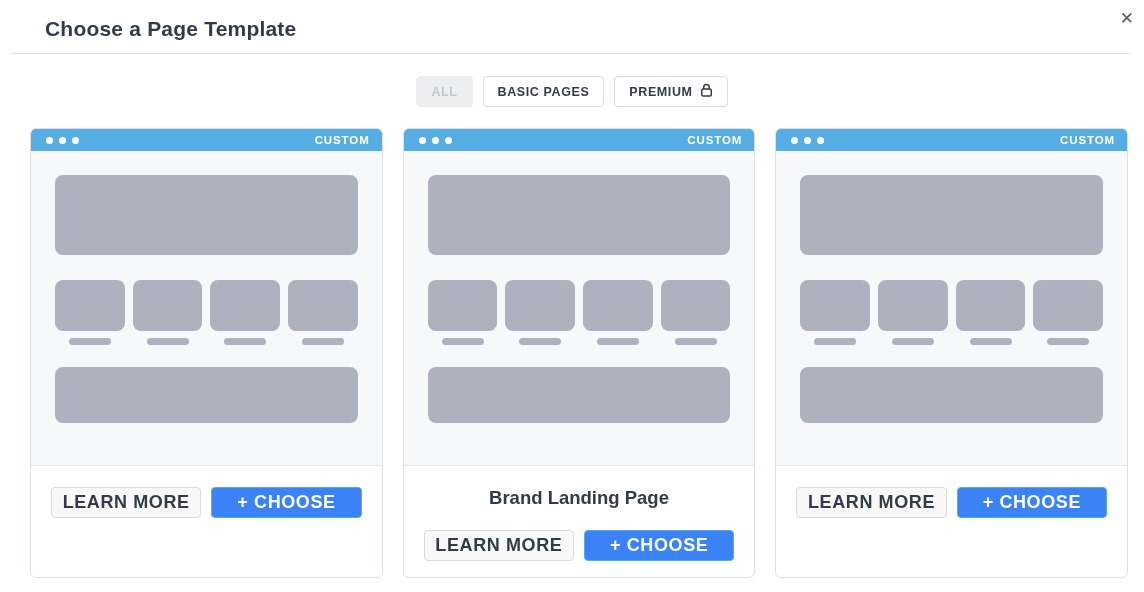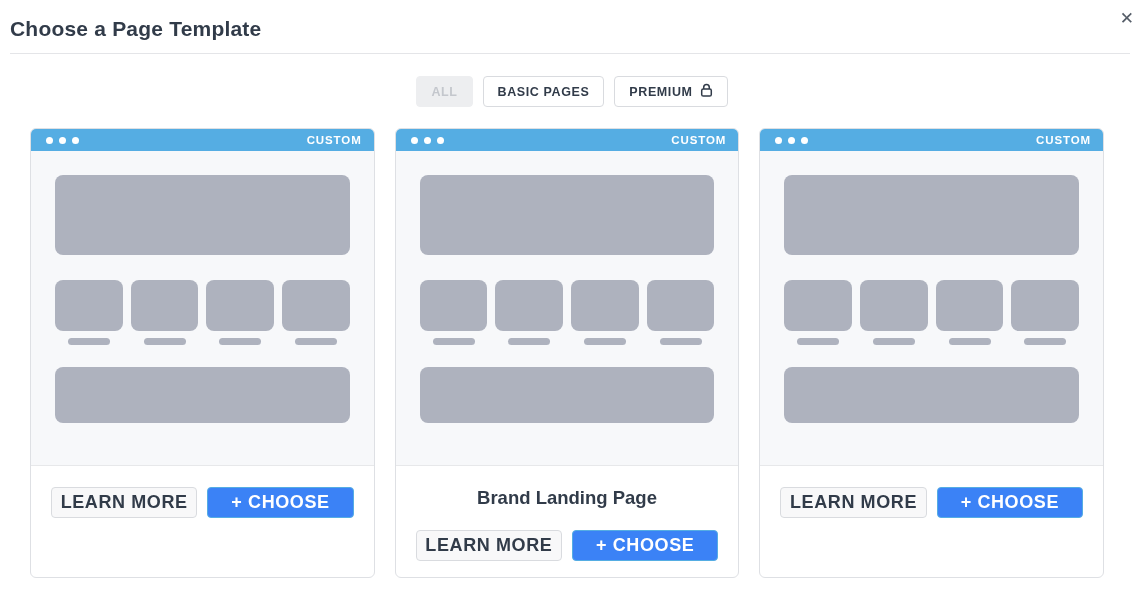--- a/index.html
+++ b/index.html
@@ -7,21 +7,21 @@
   body {
     width: 1144px; height: 592px;
     background: #ffffff;
     font-family: "Liberation Sans", sans-serif;
     color: #313b49;
     overflow: hidden;
   }
   .modal { position: relative; width: 1144px; height: 592px; }
 
   
-  .modal-header { position: relative; padding: 17px 10px 12px 10px; }
+  .modal-header { position: relative; padding: 17px 10px 12px 10px; margin-left: 35px; }
   .modal-title { margin: 0; font-size: 21px; font-weight: bold; letter-spacing: 0.2px; color: #313b49; }
   .close-btn {
     position: absolute; top: 6px; right: 6px;
     background: none; border: none; cursor: pointer;
     font-size: 17px; color: #555d68; line-height: 1; padding: 4px;
     font-family: "Liberation Sans", sans-serif;
   }
   .header-divider { height: 1px; background: #e4e5e8; margin: 0 14px 0 10px; }
 
   
@@ -30,21 +30,21 @@
     height: 31px; padding: 8px 14px;
     background: #ffffff; border: 1px solid #d9dbdf; border-radius: 4px;
     font-family: "Liberation Sans", sans-serif;
     font-weight: bold; font-size: 12.5px; letter-spacing: 0.6px; color: #313b49;
     display: inline-flex; align-items: center; gap: 7px; cursor: pointer;
   }
   .tab-active { background: #edeef0; border-color: #edeef0; color: #c4c7cd; }
   .lock-icon { display: inline-block; margin-top: -1px; }
 
   
-  .cards { display: flex; gap: 20px; margin: 21px 40px 0 30px; }
+  .cards { display: flex; gap: 20px; margin: 21px 16px 0 30px; }
   .card {
     flex: 1; background: #ffffff;
     border: 1px solid #dee0e4; border-radius: 6px;
     overflow: hidden; height: 450px;
   }
   .card-topbar {
     height: 22px; background: #55ade3;
     display: flex; align-items: center; justify-content: space-between;
     padding: 0 12px 0 15px;
   }

